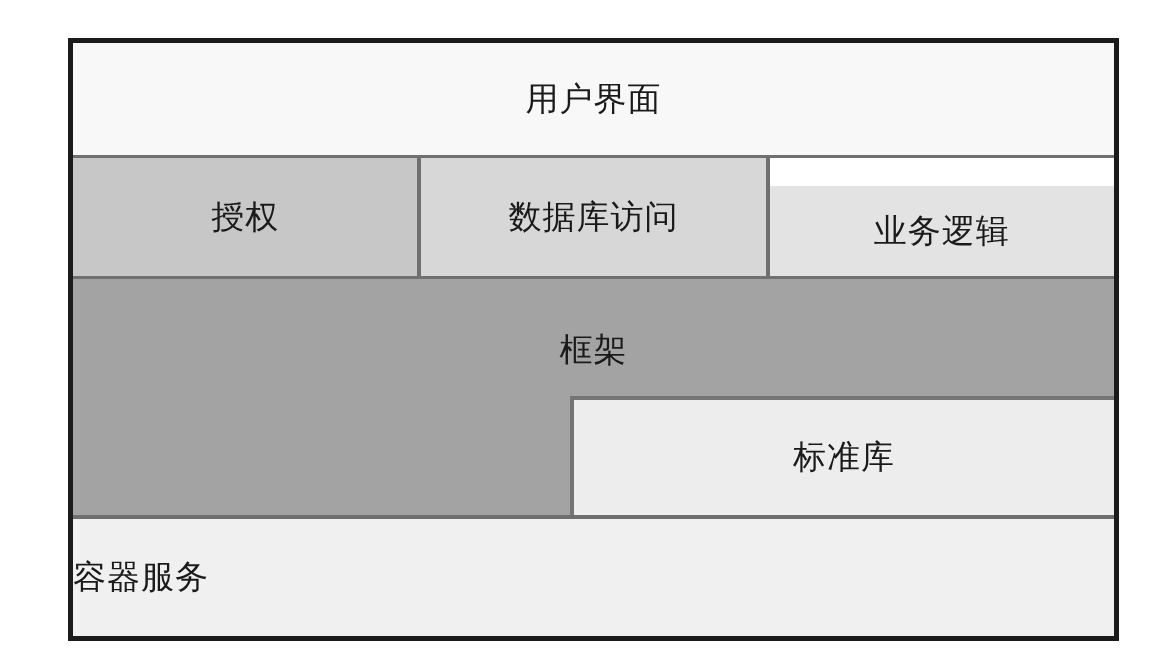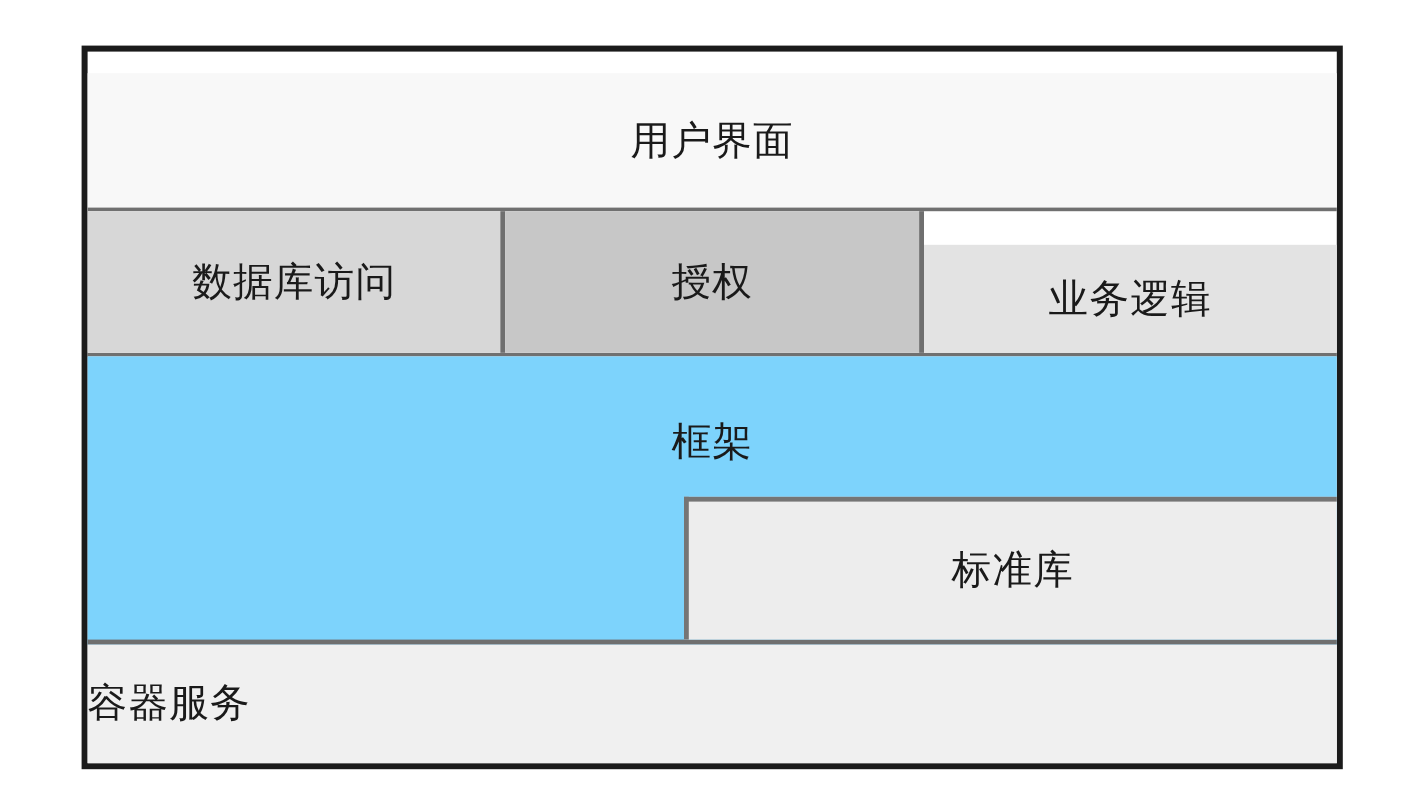--- a/index.html
+++ b/index.html
@@ -38,21 +38,20 @@
   }
   
   .row-ui {
     height: 115px;
     box-sizing: border-box;
     border-bottom: 3px solid #707070;
     display: flex;
     align-items: center;
     justify-content: center;
     flex: none;
-    margin-top: 18px;
   }
   
   .row-mid {
     height: 121px;
     box-sizing: border-box;
     border-bottom: 3px solid #707070;
     display: flex;
     flex: none;
   }
   .cell {
@@ -106,32 +105,32 @@
 <body>
 
 <div class="canvas">
   <div class="outer">
 
     <div class="row-ui" style="background-color: rgb(248, 248, 248);">
       <span class="label">用户界面</span>
     </div>
 
     <div class="row-mid">
+      <div class="cell cell-sep" style="background-color: rgb(199, 199, 199);">
+        <span class="label">授权</span>
+      </div>
       <div class="cell cell-sep" style="background-color: rgb(215, 215, 215);">
         <span class="label">数据库访问</span>
-      </div>
-      <div class="cell cell-sep" style="background-color: rgb(199, 199, 199);">
-        <span class="label">授权</span>
       </div>
       <div class="cell" style="background-color: rgb(227, 227, 227); margin-top: 28px;">
         <span class="label">业务逻辑</span>
       </div>
     </div>
 
-    <div class="row-framework" style="background-color: #7dd3fc;">
+    <div class="row-framework" style="background-color: #a3a3a3;">
       <div class="fw-label-area">
         <span class="label">框架</span>
       </div>
       <div class="stdlib" style="background-color: rgb(237, 237, 237);">
         <span class="label">标准库</span>
       </div>
     </div>
 
     <div class="row-container" style="background-color: rgb(240, 240, 240);">
       <span class="label">容器服务</span>

